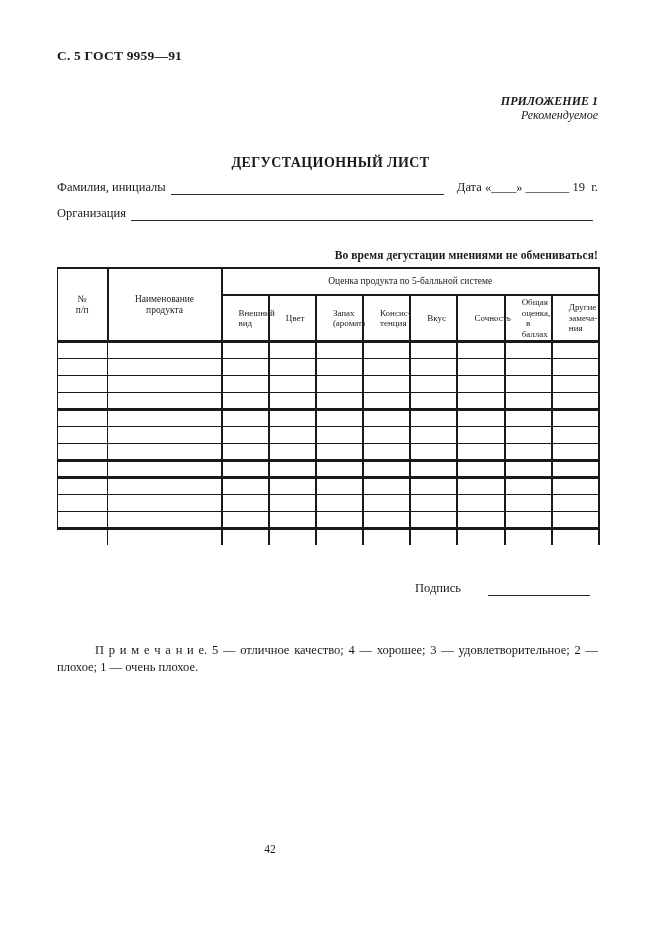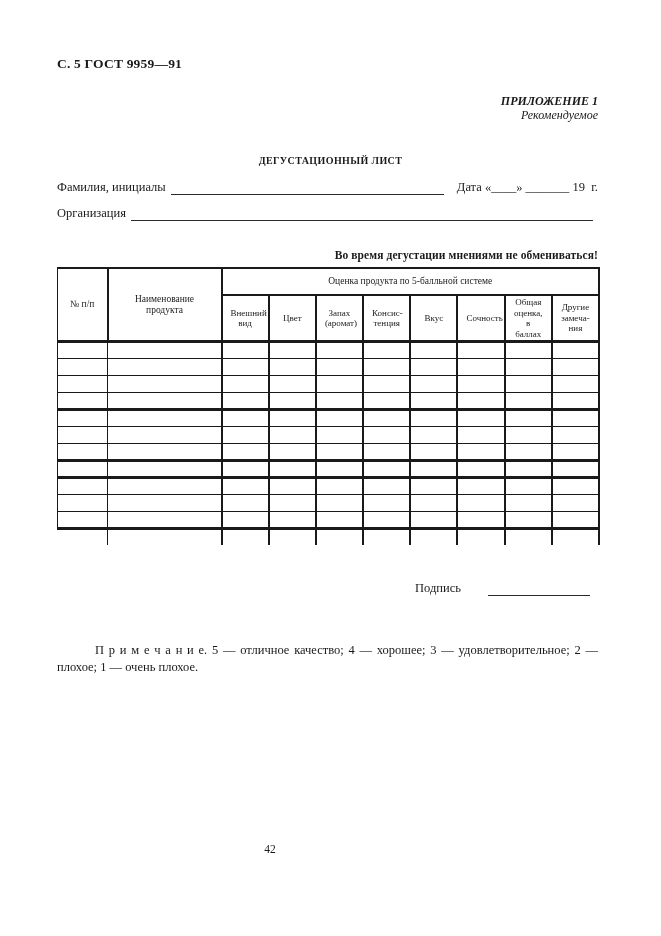--- a/index.html
+++ b/index.html
@@ -5,31 +5,31 @@
   * { margin:0; padding:0; box-sizing:border-box; }
   html,body { width:661px; height:936px; }
   body {
     background:#ffffff;
     color:#1a1a1a;
     font-family:"Liberation Serif", serif;
     position:relative;
     overflow:hidden;
   }
   .doc-header {
-    position:absolute; top:56px; left:57px;
+    position:absolute; top:48px; left:57px;
     font-size:13.5px; font-weight:bold; letter-spacing:0.2px;
   }
   .appendix {
     position:absolute; top:95px; right:63px;
     text-align:right; font-style:italic; font-size:12px; line-height:13.5px;
   }
   .appendix .app-title { font-weight:bold; }
   .form-title {
     position:absolute; top:155px; left:0; width:661px;
-    text-align:center; font-weight:bold; font-size:10px; letter-spacing:0.4px;
+    text-align:center; font-weight:bold; font-size:14px; letter-spacing:0.4px;
   }
   .form-line {
     position:absolute; left:57px; width:541px;
     display:flex; align-items:center; font-size:12.5px; white-space:nowrap;
   }
   .line-name { top:180px; }
   .line-org  { top:206px; }
   .fill-line {
     flex:1 1 auto; align-self:stretch;
     border-bottom:1px solid #2a2a2a; margin:0 5px;
@@ -37,21 +37,21 @@
   .date-part { margin-left:8px; }
   .warning {
     position:absolute; top:249px; left:57px; width:541px;
     text-align:right; font-weight:bold; font-size:11.5px; letter-spacing:0.1px;
   }
   .table-wrap { position:absolute; top:267px; left:57px; width:543px; }
   table { width:100%; border-collapse:collapse; table-layout:fixed; }
   th, td { border:2px solid #1a1a1a; }
   thead th {
     font-weight:normal; text-align:center; vertical-align:middle;
-    font-size:9.5px; line-height:11px; white-space:pre-line; padding:1px 8px;
+    font-size:9.5px; line-height:11px; white-space:pre-line; padding:1px 16px;
   }
   th.group-hd { height:27px; border-bottom-width:2px; }
   tr.sub-hd th { height:40px; font-size:9px; line-height:10.5px; border-bottom-width:3px; }
   th.span-col { border-bottom-width:3px; }
   thead th:first-child, tbody td:first-child { border-left-width:1px; border-right-width:1px; }
   tbody td:nth-child(2) { border-left-width:1px; }
   tbody td { height:17px; border-top-width:1px; border-bottom-width:1px; }
   tbody tr.thick td { border-bottom-width:3px; }
   tbody tr.open td { height:16px; border-bottom-width:0; }
   tbody tr.open td:first-child { border-left-width:0; }

